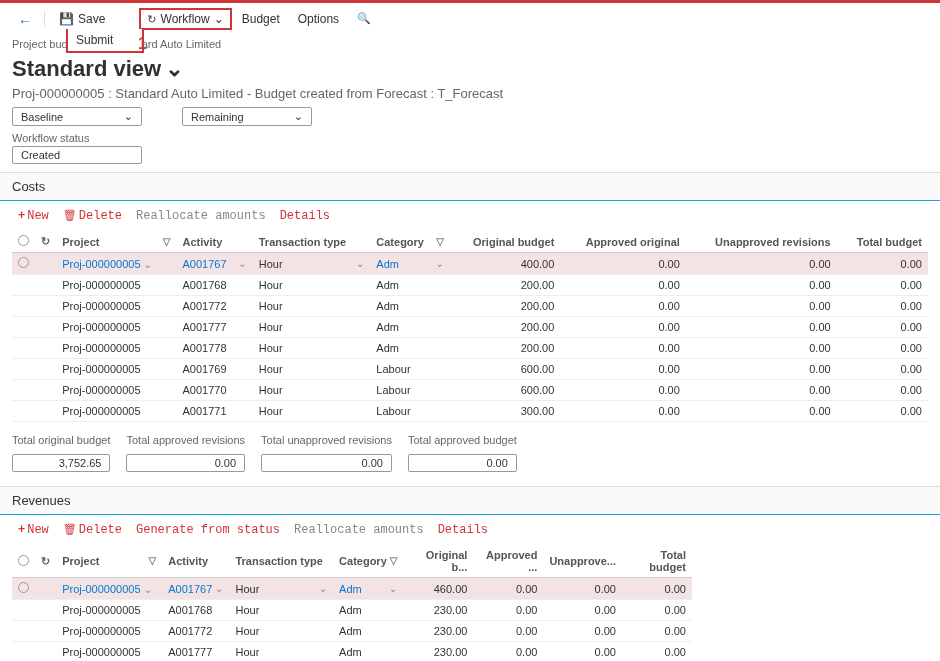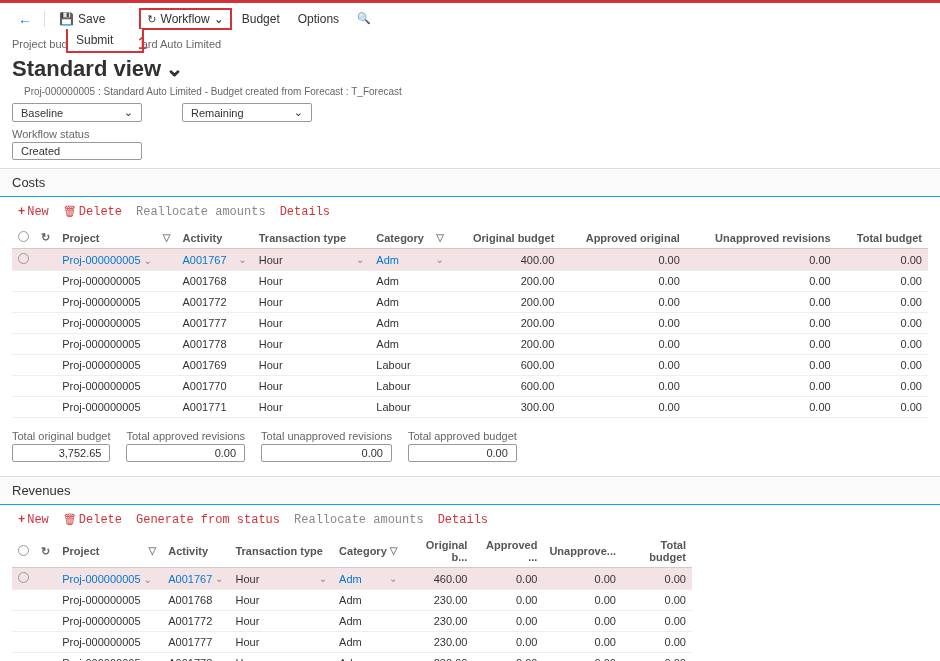--- a/index.html
+++ b/index.html
@@ -8,21 +8,21 @@
   .topbar { display: flex; align-items: center; padding: 4px 12px; border-bottom: 0px solid #eee; gap: 2px; position: relative; }
   .back-btn { color: #0078d4; font-size: 14px; padding: 2px 6px; cursor: pointer; }
   .topbar-btn { padding: 4px 8px; cursor: pointer; display: flex; align-items: center; gap: 4px; color: #323130; }
   .topbar-btn.workflow { border: 2px solid #d13438; padding: 2px 6px; margin-left: 24px; }
   .workflow-dropdown { position: absolute; top: 26px; left: 66px; border: 2px solid #d13438; border-top: none; background: #fff; padding: 4px 8px; width: 78px; z-index: 10; }
   .annotation-1 { position: absolute; top: 32px; left: 138px; color: #d13438; font-size: 16px; font-weight: bold; z-index: 11; }
   .save-icon { color: #d13438; font-size: 13px; }
   .sep { width: 1px; height: 16px; background: #ddd; margin: 0 4px; }
   .breadcrumb { padding: 4px 12px; font-size: 11px; color: #666; }
   .page-title { padding: 2px 12px 4px; font-size: 22px; font-weight: 600; color: #323130; display: flex; align-items: center; gap: 4px; }
-  .subtitle { padding: 0 12px 6px; font-size: 10px; color: #666; margin-left: 12px; }
+  .subtitle { padding: 0 12px 6px; font-size: 13px; color: #666; }
   .controls-row { display: flex; gap: 40px; padding: 0 12px 6px; }
   .control-box { border: 1px solid #999; border-radius: 2px; padding: 2px 8px; min-width: 130px; display: flex; justify-content: space-between; align-items: center; background: #fff; font-size: 11px; text-align: center; }
   .wf-status-section { padding: 0 12px 8px; }
   .label-small { font-size: 11px; color: #666; margin-bottom: 2px; }
   .section-header { padding: 6px 12px; border-top: 1px solid #ddd; border-bottom: 1px solid #0ea5e9; font-size: 13px; color: #323130; background: #fafafa; }
   .toolbar { display: flex; align-items: center; gap: 14px; padding: 8px 18px; font-size: 12px; font-family: Liberation Mono, monospace; }
   .toolbar .new { color: #d13438; display: flex; align-items: center; gap: 2px; }
   .toolbar .del { color: #d13438; display: flex; align-items: center; gap: 2px; }
   .toolbar .gray { color: #888; }
   .toolbar .red-link { color: #d13438; }
@@ -30,21 +30,21 @@
   th { text-align: left; padding: 4px 6px; border-bottom: 1px solid #ccc; color: #555; font-weight: 700; background: #fff; position: relative; margin-top: 12px; }
   th.num { text-align: right; }
   td { padding: 4px 6px; border-bottom: 1px solid #eee; color: #333; }
   td.num { text-align: right; }
   tr.selected td { background: #f4e3e4; }
   td.link { color: #0078d4; }
   .radio { display: inline-block; width: 11px; height: 11px; border: 1px solid #999; border-radius: 50%; }
   .chev { color: #888; font-size: 10px; }
   .filter-icon { color: #888; font-size: 10px; float: right; }
   .totals-row { display: flex; gap: 16px; padding: 4px 12px 14px; flex-wrap: wrap; }
-  .total-group .tb { border: 1px solid #999; border-radius: 2px; padding: 2px 8px; min-width: 75px; text-align: right; font-size: 11px; margin-top: 2px; }
+  .total-group .tb { border: 1px solid #999; border-radius: 2px; padding: 2px 8px; min-width: 75px; text-align: right; font-size: 11px; margin-top: 8px; }
   .refresh-icon::before { content: "↻"; color: #666; }
   .plus::before { content: "+"; font-weight: bold; }
   .trash::before { content: "🗑"; font-size: 11px; }
   .disk::before { content: "💾"; font-size: 12px; }
   .chevdown::before { content: "⌄"; }
   .search-icon::before { content: "🔍"; font-size: 11px; color: #888; }
   .arrow-cycle::before { content: "↻"; font-size: 11px; }
   .revenues-table td.num, .revenues-table th.num { width: 70px; }
 </style>
 </head>

